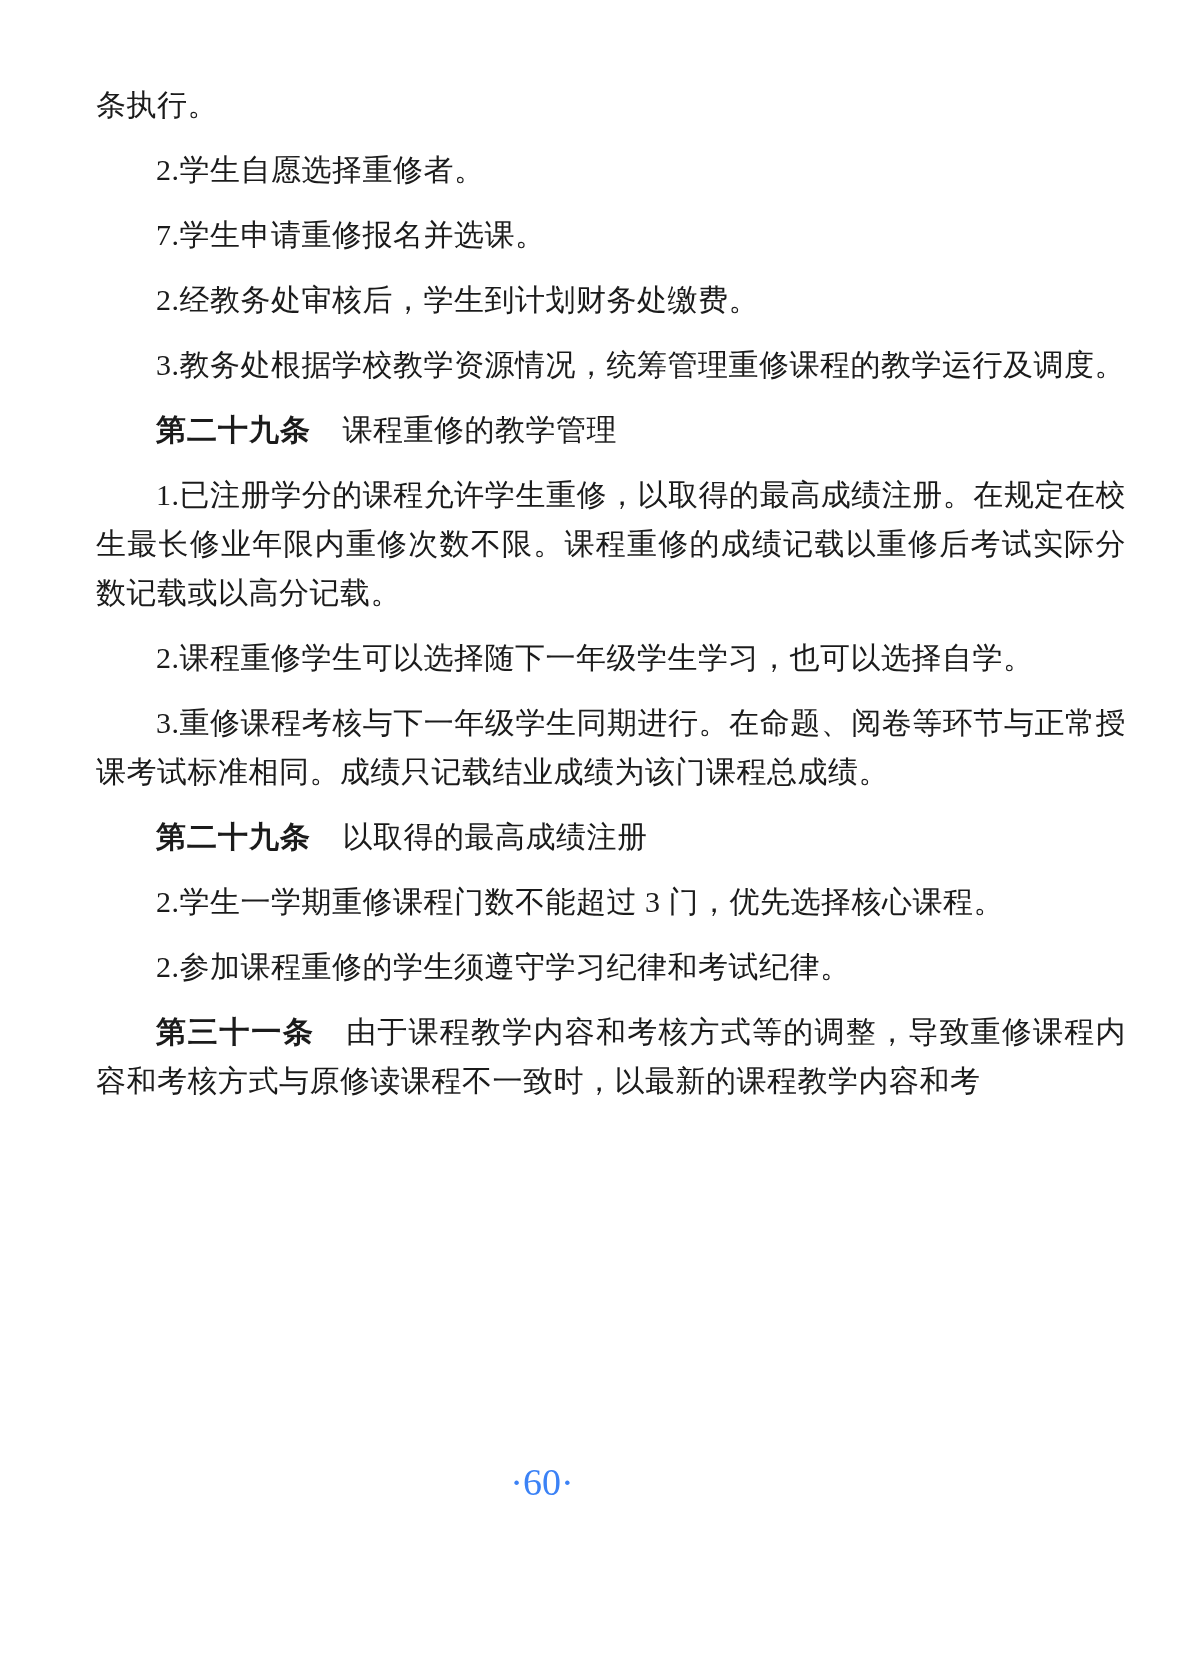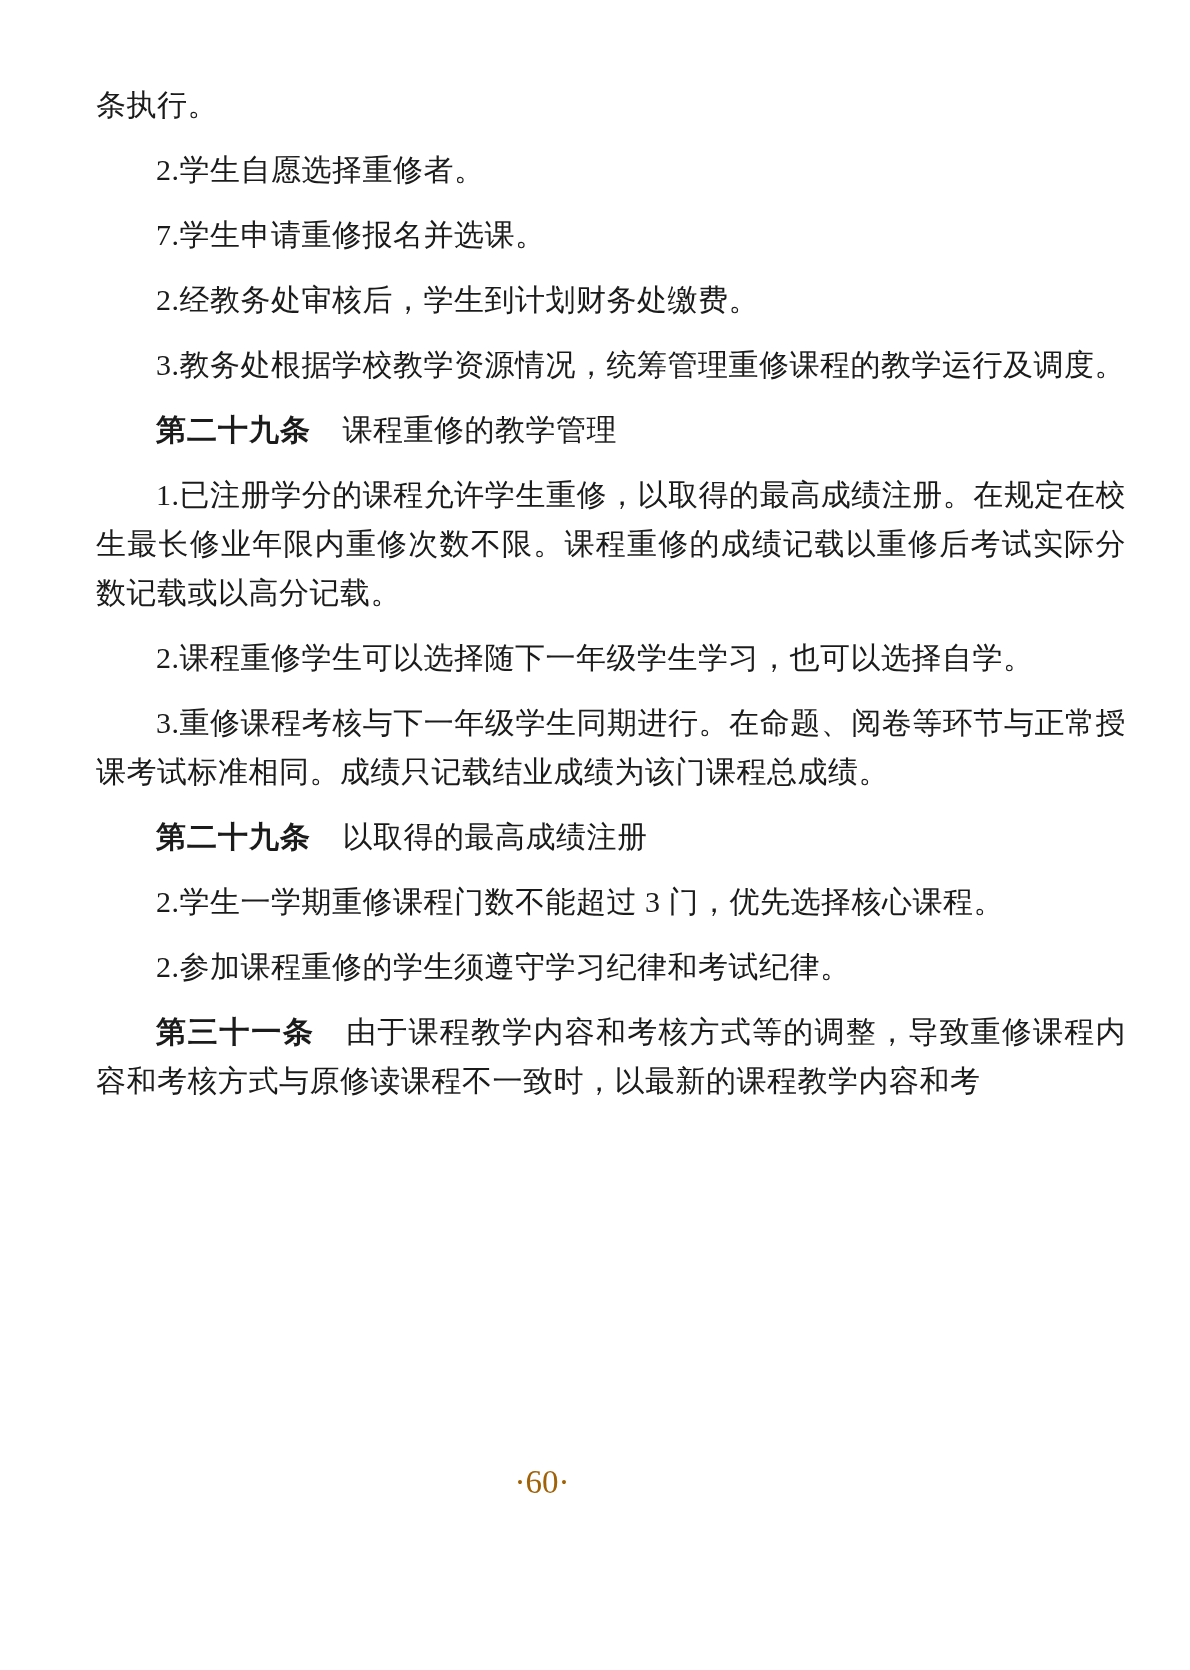--- a/index.html
+++ b/index.html
@@ -32,23 +32,23 @@
     font-weight: 700;
     padding-right: 1.05em;
     letter-spacing: 1px;
   }
   .footer {
     position: absolute;
     top: 1462px;
     left: 0;
     width: 1084px;
     text-align: center;
-    font-size: 33px;
+    font-size: 38px;
     line-height: 40px;
-    color: #a16207;
+    color: #3b82f6;
   }
 </style>
 </head>
 <body>
 
 <div class="page">
   <div class="doc">
 
     <p><span>条执行。</span></p>
 

